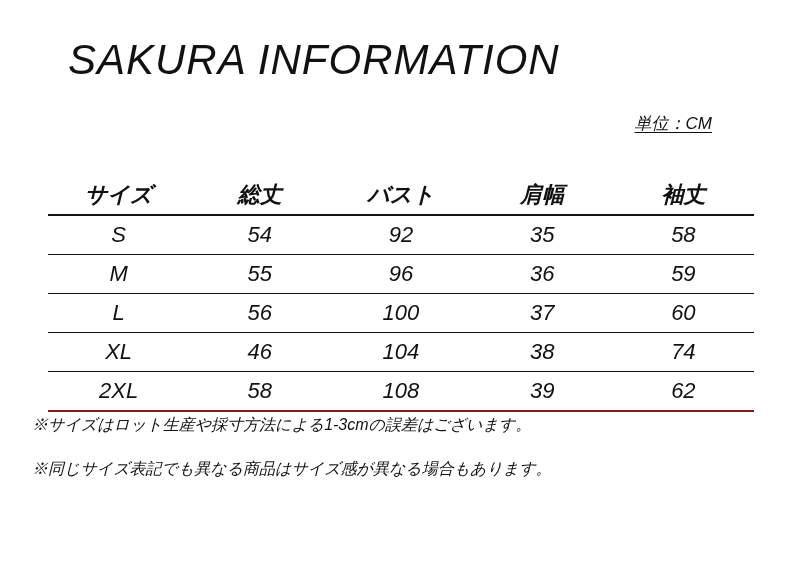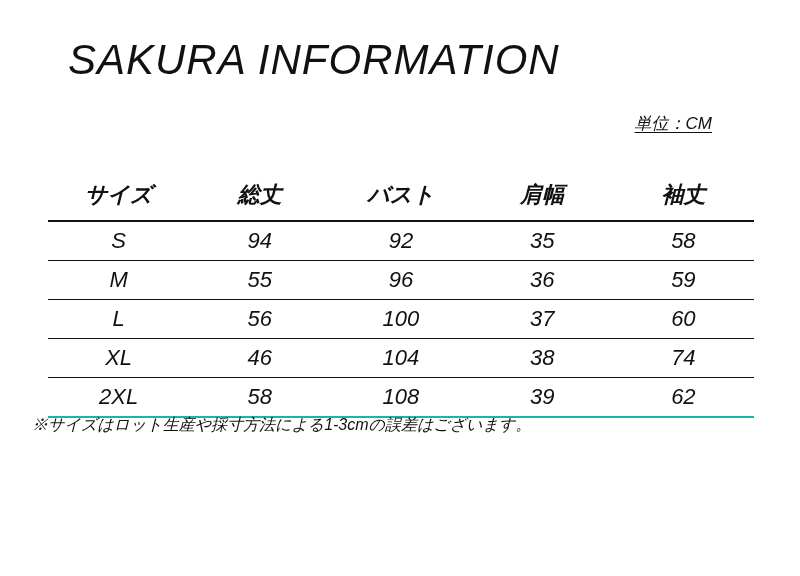--- a/index.html
+++ b/index.html
@@ -55,30 +55,29 @@
     font-size: 22px;
     font-weight: 400;
     color: #111111;
     padding: 0;
     height: 38px;
     vertical-align: middle;
   }
   .size-table thead th {
     font-weight: 700;
     font-size: 22px;
-    padding-bottom: 6px;
   }
   .size-table thead tr {
     border-bottom: 2px solid #111111;
   }
   .size-table tbody tr {
     border-bottom: 1px solid #111111;
   }
   .size-table tbody tr:last-child {
-    border-bottom: 2px solid #14b8a6;
+    border-bottom: 2px solid #7f1d1d;
   }
   .notes {
     position: absolute;
     left: 32px;
     top: 414px;
     width: 740px;
   }
   .note {
     font-size: 16px;
     color: #111111;
@@ -105,21 +104,21 @@
         <th>サイズ</th>
         <th>総丈</th>
         <th>バスト</th>
         <th>肩幅</th>
         <th>袖丈</th>
       </tr>
     </thead>
     <tbody>
       <tr>
         <td>S</td>
-        <td>94</td>
+        <td>54</td>
         <td>92</td>
         <td>35</td>
         <td>58</td>
       </tr>
       <tr>
         <td>M</td>
         <td>55</td>
         <td>96</td>
         <td>36</td>
         <td>59</td>
@@ -143,15 +142,16 @@
         <td>58</td>
         <td>108</td>
         <td>39</td>
         <td>62</td>
       </tr>
     </tbody>
   </table>
 
   <div class="notes">
     <div class="note">※サイズはロット生産や採寸方法による1-3cmの誤差はございます。</div>
+    <div class="note">※同じサイズ表記でも異なる商品はサイズ感が異なる場合もあります。</div>
   </div>
 
 </div>
 
 </body></html>

